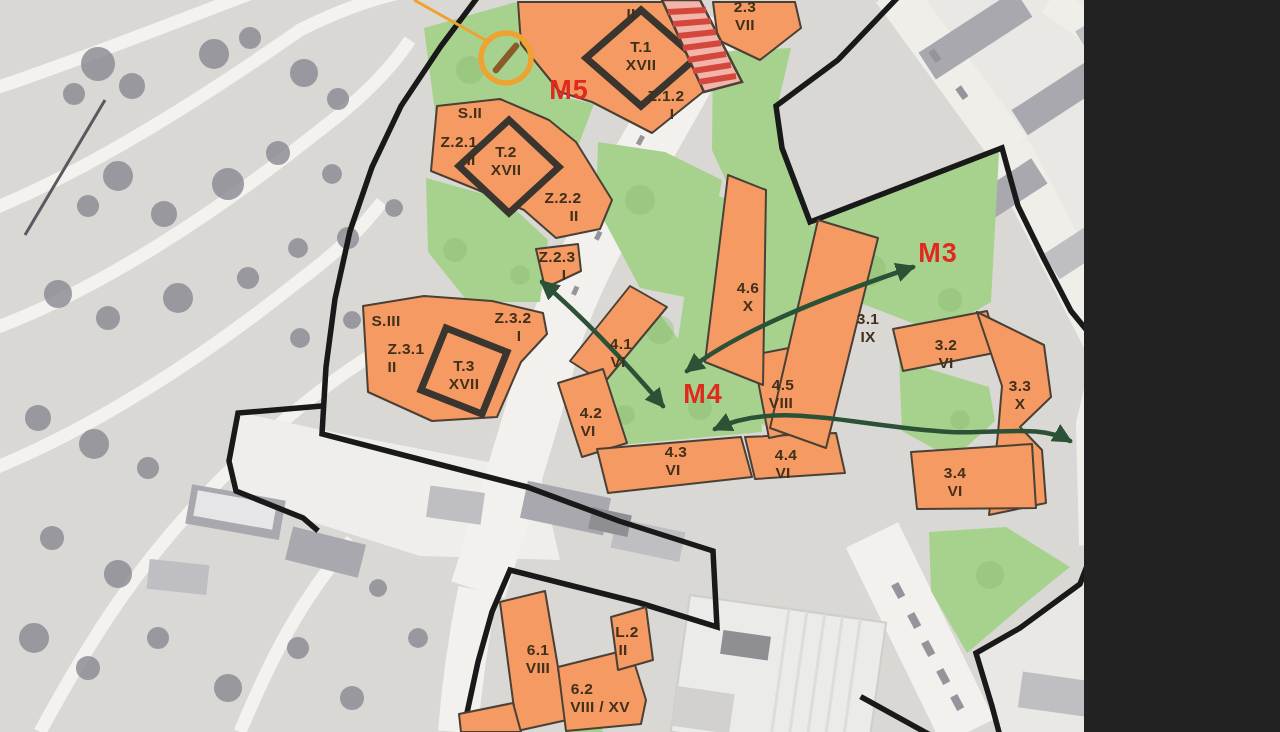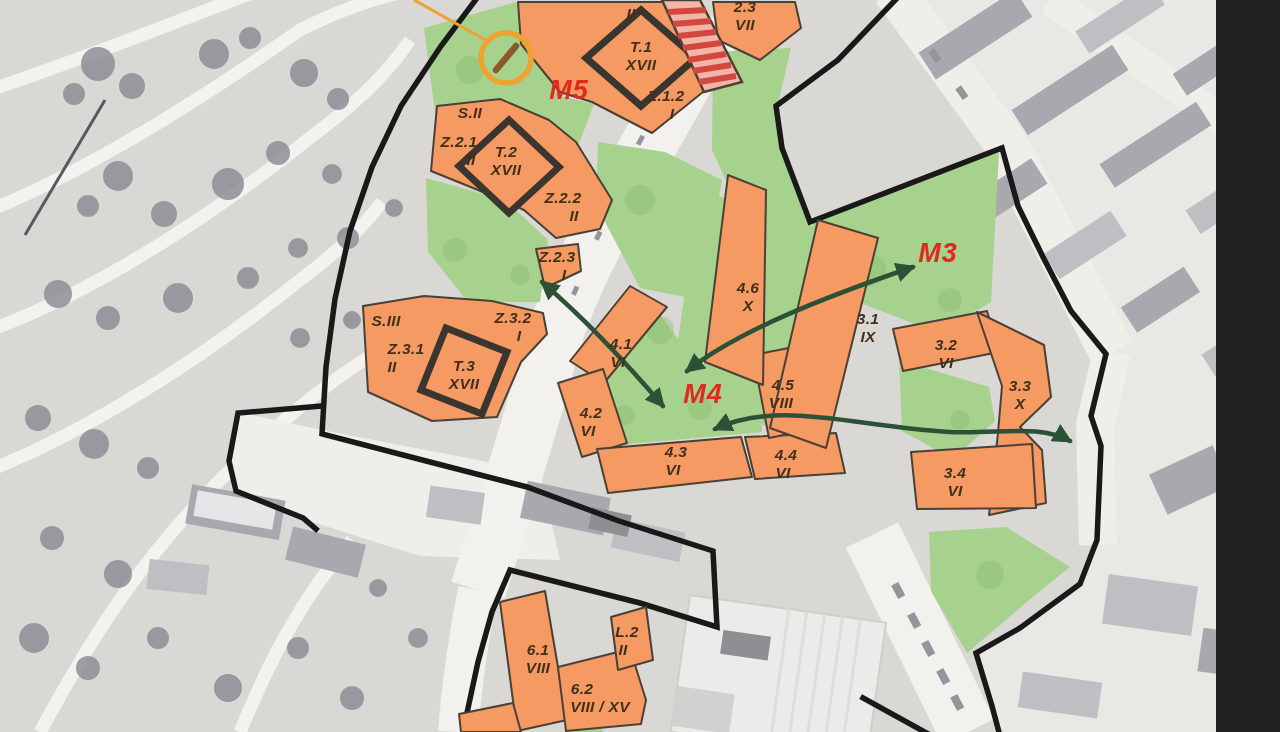--- a/index.html
+++ b/index.html
@@ -1,16 +1,16 @@
 <!DOCTYPE html>
 <html style="--c-building: #f49a62; --c-green: #a7d28e; --c-boundary: #191919; --c-zone: #de2a1f; --c-code: #42301a; --c-arrow: #2b5136;"><head>
 <meta charset="utf-8">
 <style>
   html,body{margin:0;padding:0;background:#222;}
-  #stage{width:1216px;height:732px;position:relative;overflow:hidden;background:#eab308;font-style:italic;}
+  #stage{width:1084px;height:732px;position:relative;overflow:hidden;background:#eab308;}
   svg{display:block}
   text{font-family:"Liberation Sans", sans-serif;}
   .code-label{font-weight:700;font-size:15.5px;fill:var(--c-code);letter-spacing:.3px;}
   .zone-label{font-weight:700;font-size:27px;fill:var(--c-zone);letter-spacing:1px;}
   .building{fill:var(--c-building);stroke:#4b4036;stroke-width:2;stroke-linejoin:round;}
   .tower{fill:var(--c-building);stroke:#3b352f;stroke-width:7;stroke-linejoin:miter;}
   .green{fill:var(--c-green);}
   .gmottle{fill:#7eb465;opacity:.32;}
   .boundary{fill:none;stroke:var(--c-boundary);stroke-width:5.5;stroke-linejoin:miter;stroke-linecap:square;}
   .arrow{fill:none;stroke:var(--c-arrow);stroke-width:4.5;stroke-linecap:round;}

